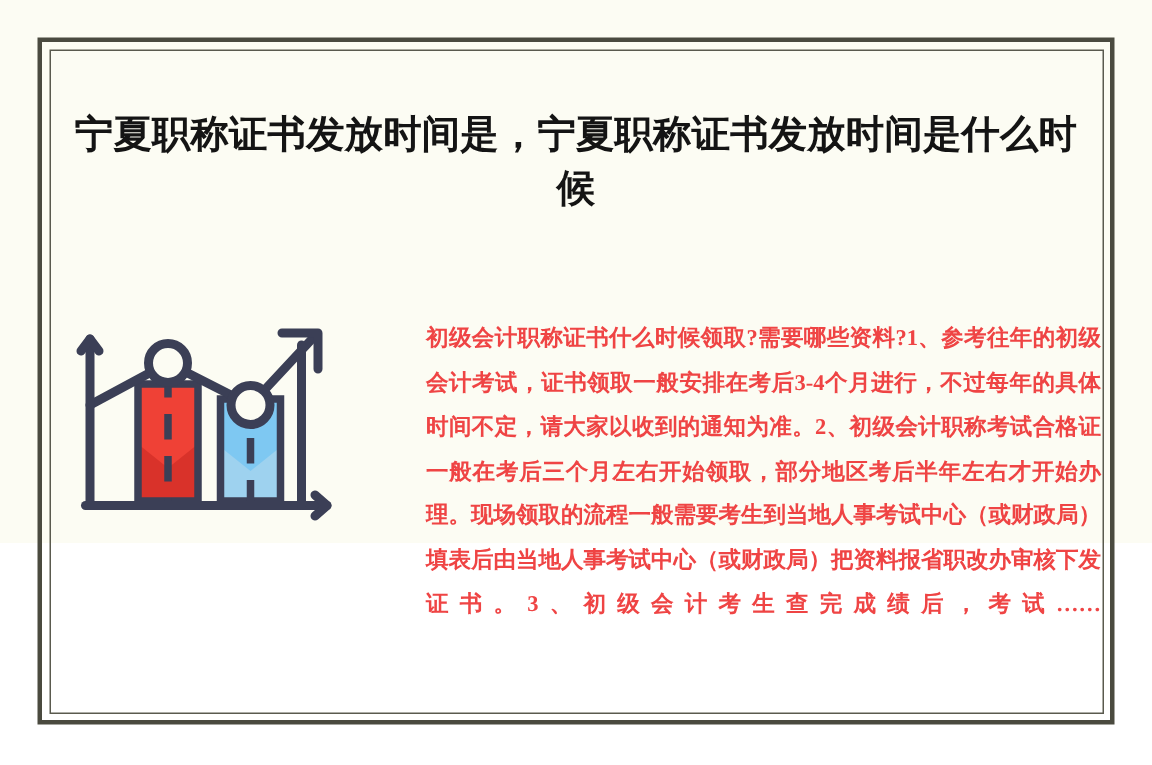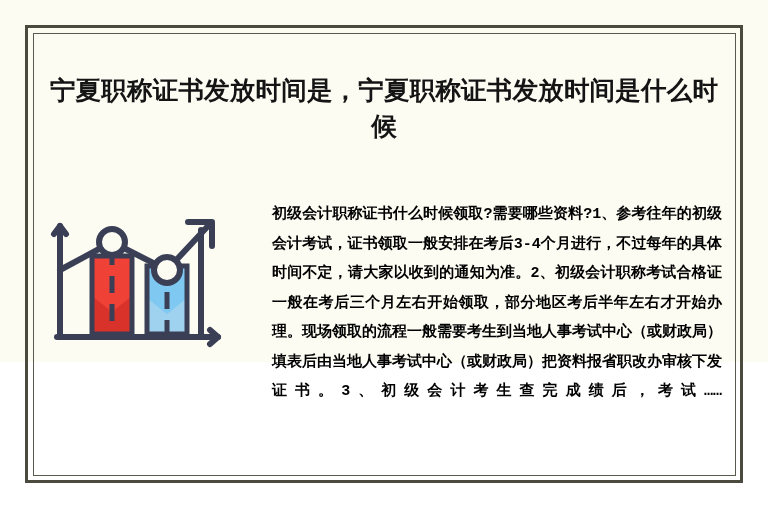--- a/index.html
+++ b/index.html
@@ -80,28 +80,28 @@
     display: block;
     width: 188px;
     height: 140px;
   }
 
   .body-text {
     position: absolute;
     left: 230px;
     top: 4px;
     width: 450px;
-    margin: 0;
+    margin: 12px;
     font-size: 15px;
     line-height: 29.5px;
     font-weight: 700;
-    color: #000000;
+    color: #ef4444;
     text-align: justify;
     text-align-last: justify;
-    font-family: Liberation Mono, monospace;
+    font-family: Liberation Serif, serif;
     letter-spacing: 0px;
     word-break: break-all;
   }
 </style>
 </head>
 <body>
 
 <div class="page">
 
   <div class="frame-outer"></div>

